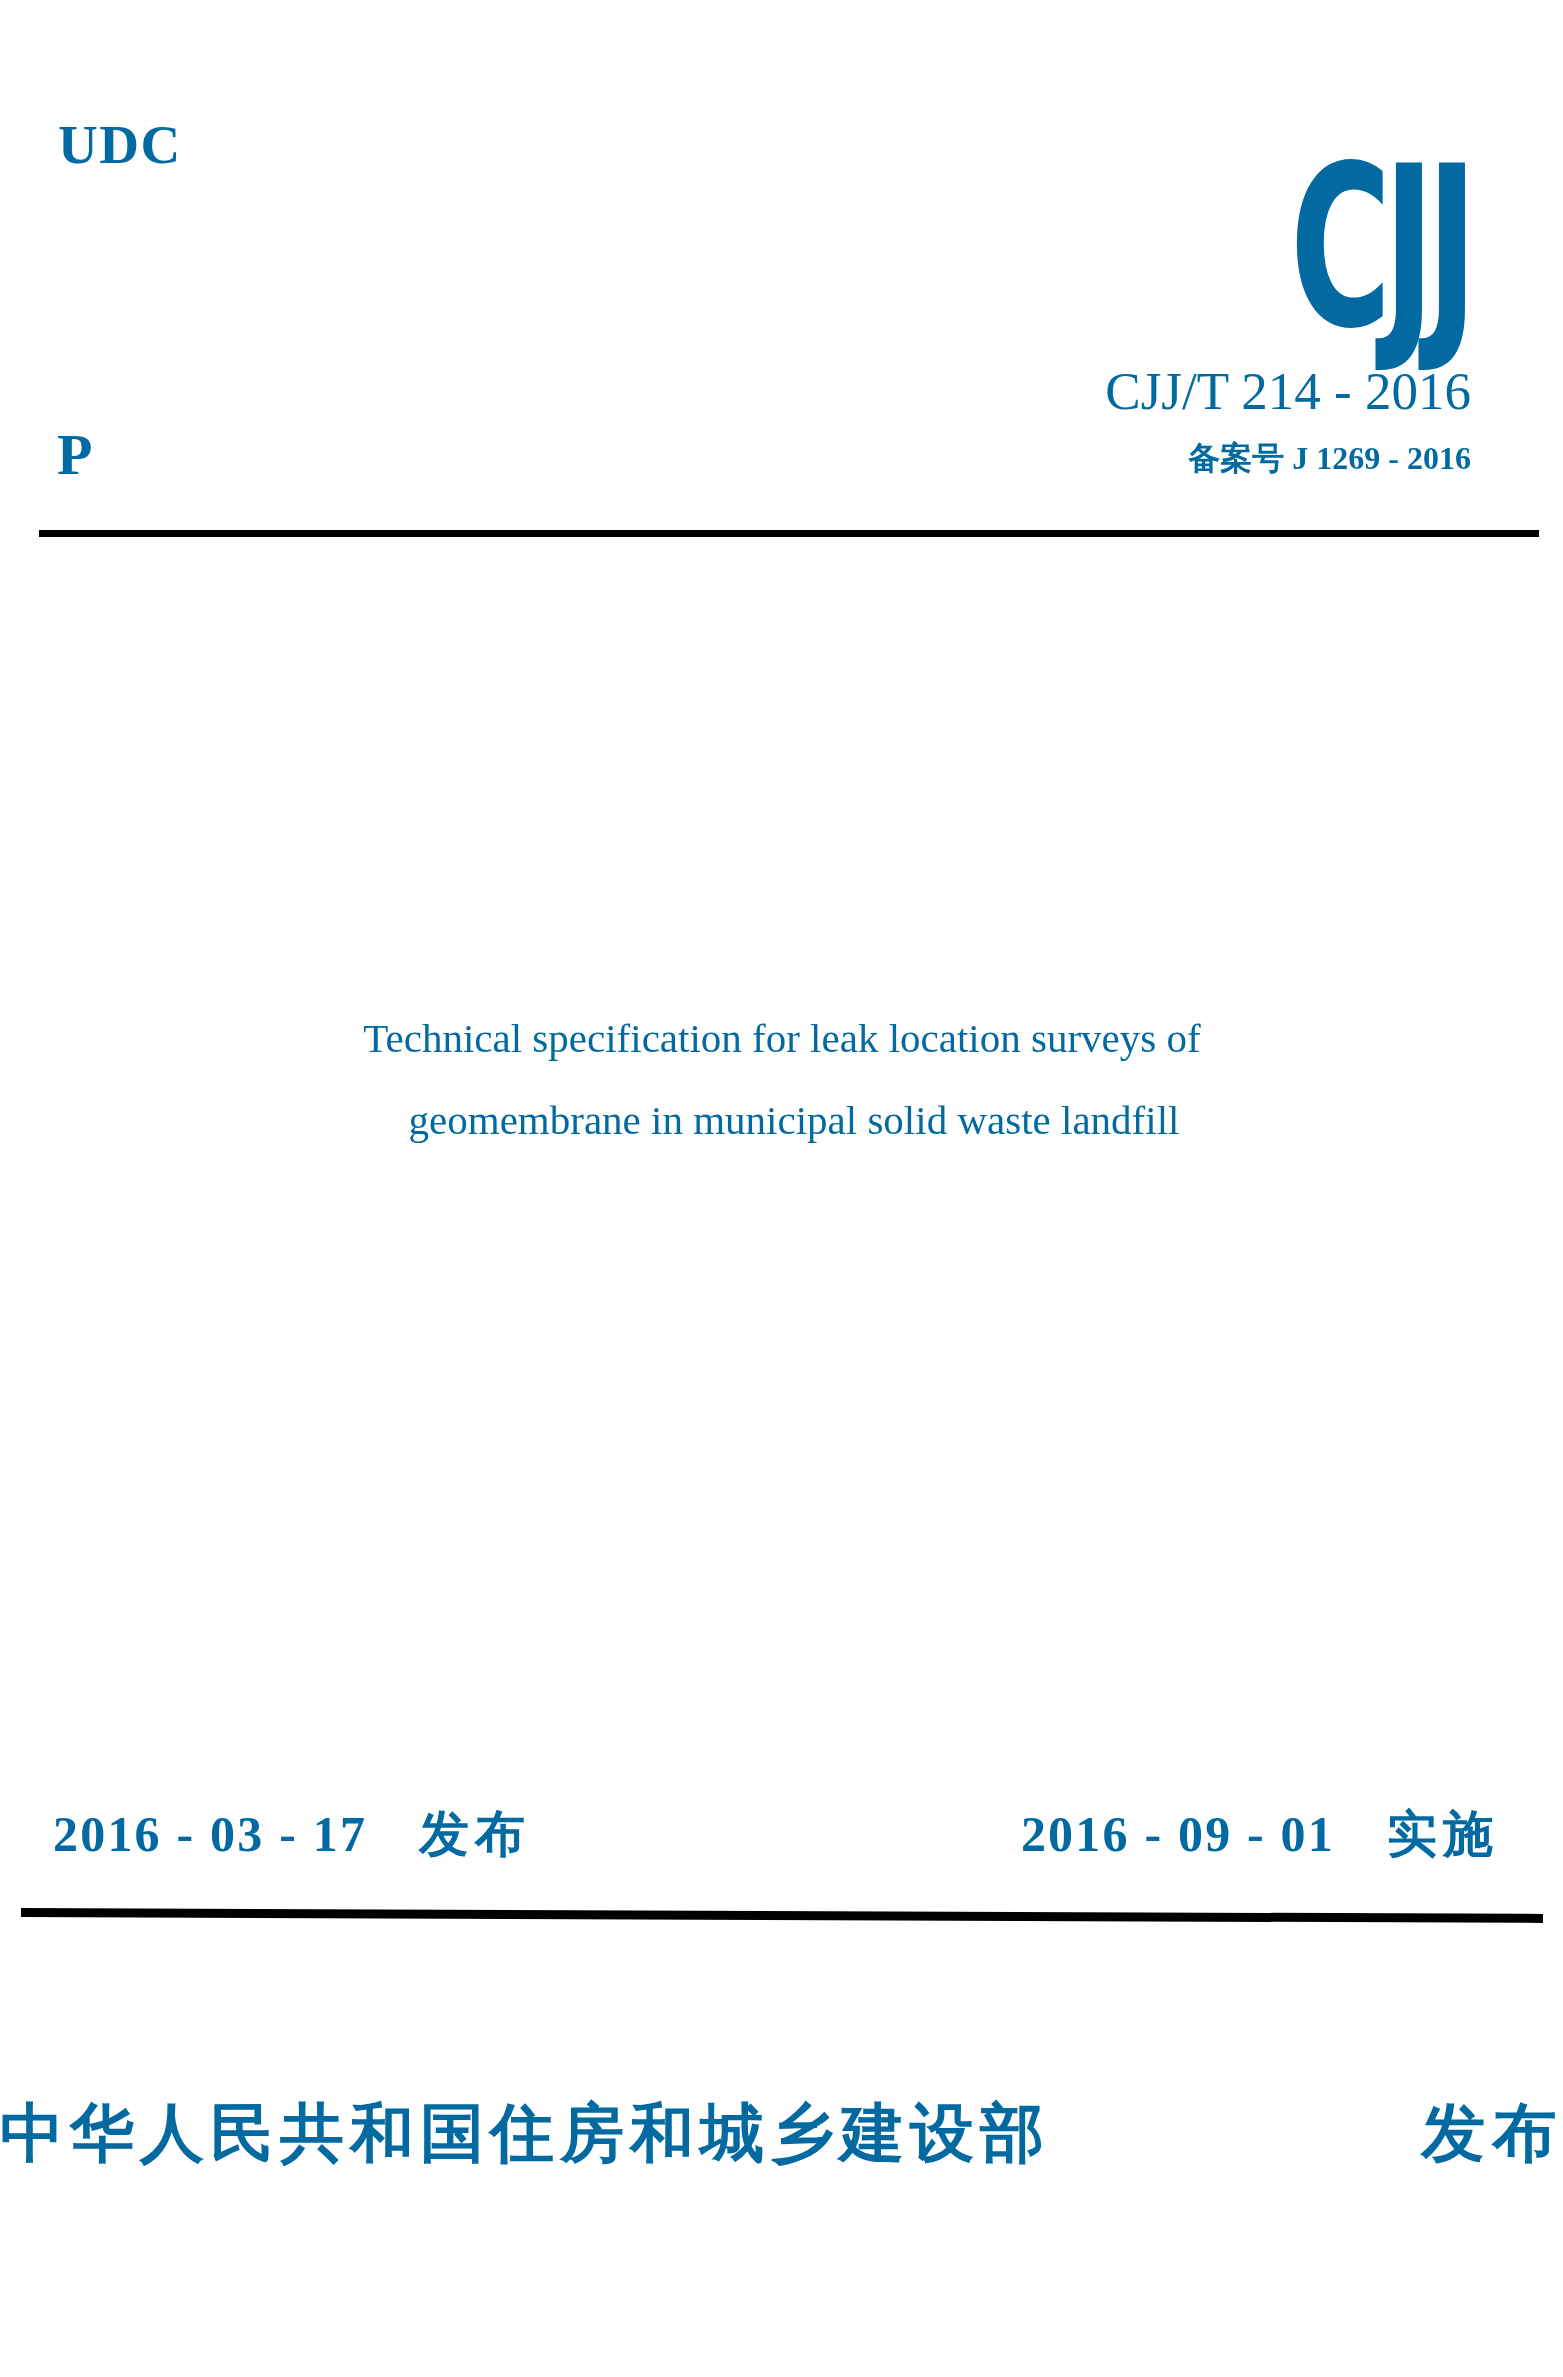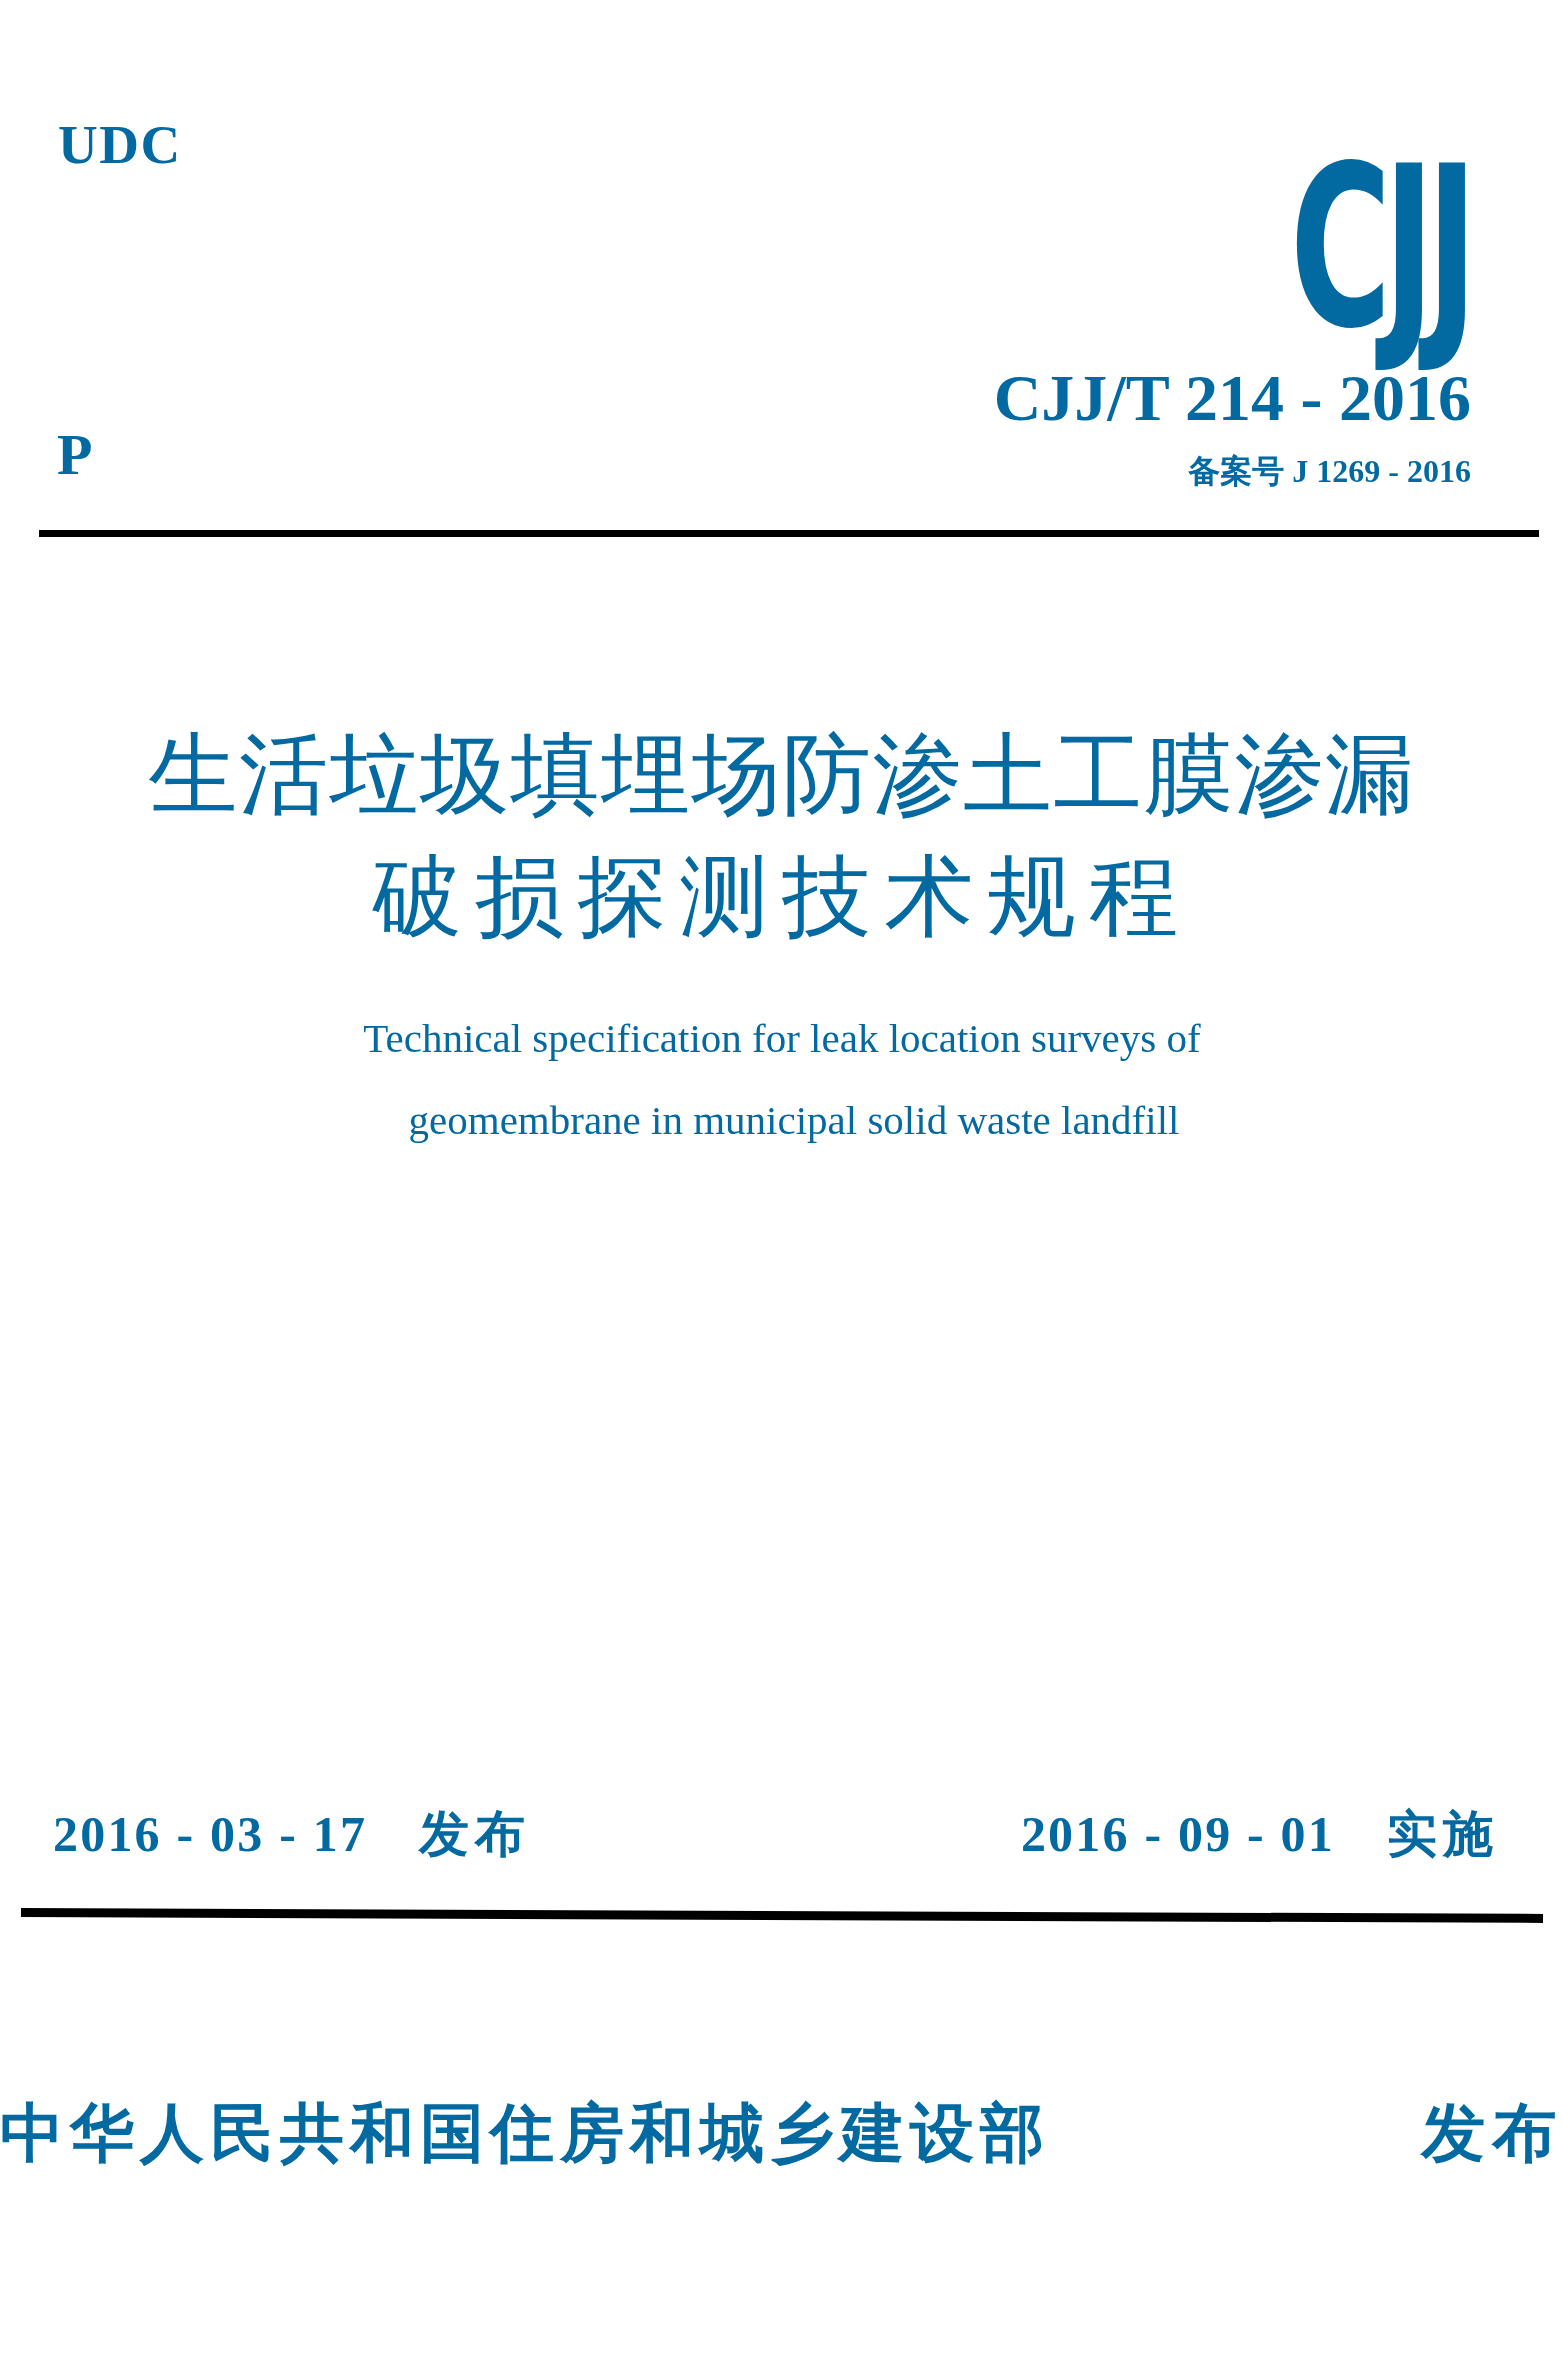--- a/index.html
+++ b/index.html
@@ -53,22 +53,22 @@
   }
   .std-numbers {
     position: absolute;
     top: 365px;
     right: 93px;
     text-align: right;
     white-space: nowrap;
   }
   .std-number {
     font-family: "Liberation Serif", serif;
-    font-weight: 700;
-    font-size: 66px;
+    font-weight: 400;
+    font-size: 53px;
     line-height: 1.0;
   }
   .record-number {
     font-family: "Liberation Serif", serif;
     font-weight: 700;
     font-size: 32px;
     line-height: 1.0;
     margin-top: 24px;
   }
   .p-label {
@@ -204,24 +204,20 @@
 
   <div class="std-numbers">
     <div class="std-number">CJJ/T 214 - 2016</div>
     <div class="record-number">备案号 J 1269 - 2016</div>
   </div>
 
   <div class="p-label">P</div>
 
   <div class="rule-top"></div>
 
-  <div class="title-zh">
-    <div class="line1">生活垃圾填埋场防渗土工膜渗漏</div>
-    <div class="line2">破损探测技术规程</div>
-  </div>
 
   <div class="title-en">
     <div class="line1">Technical specification for leak location surveys of</div>
     <div class="line2">geomembrane in municipal solid waste landfill</div>
   </div>
 
   <div class="date-row">
     <div class="date-group">
       <span class="date-value">2016 - 03 - 17</span>
       <span class="date-label">发布</span>

